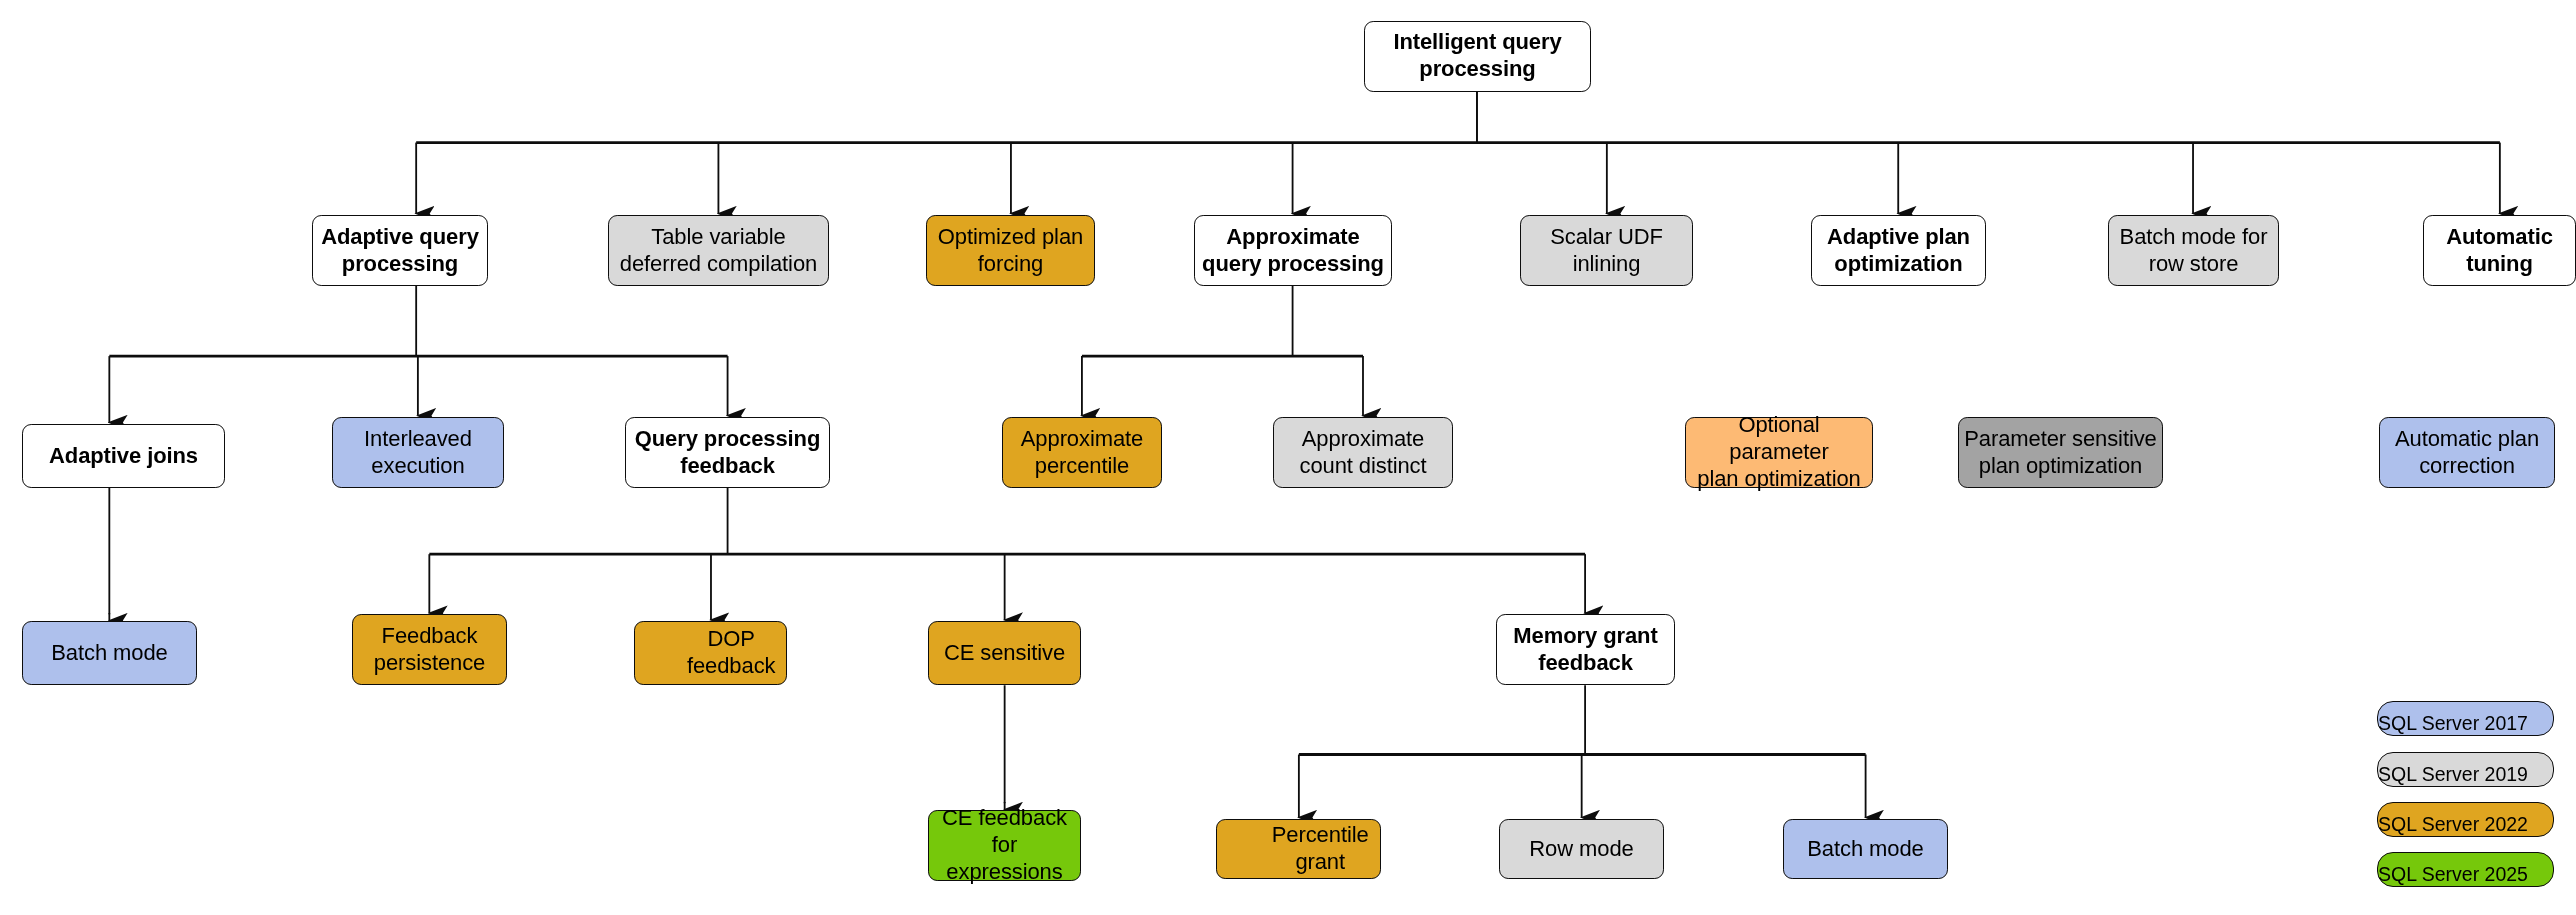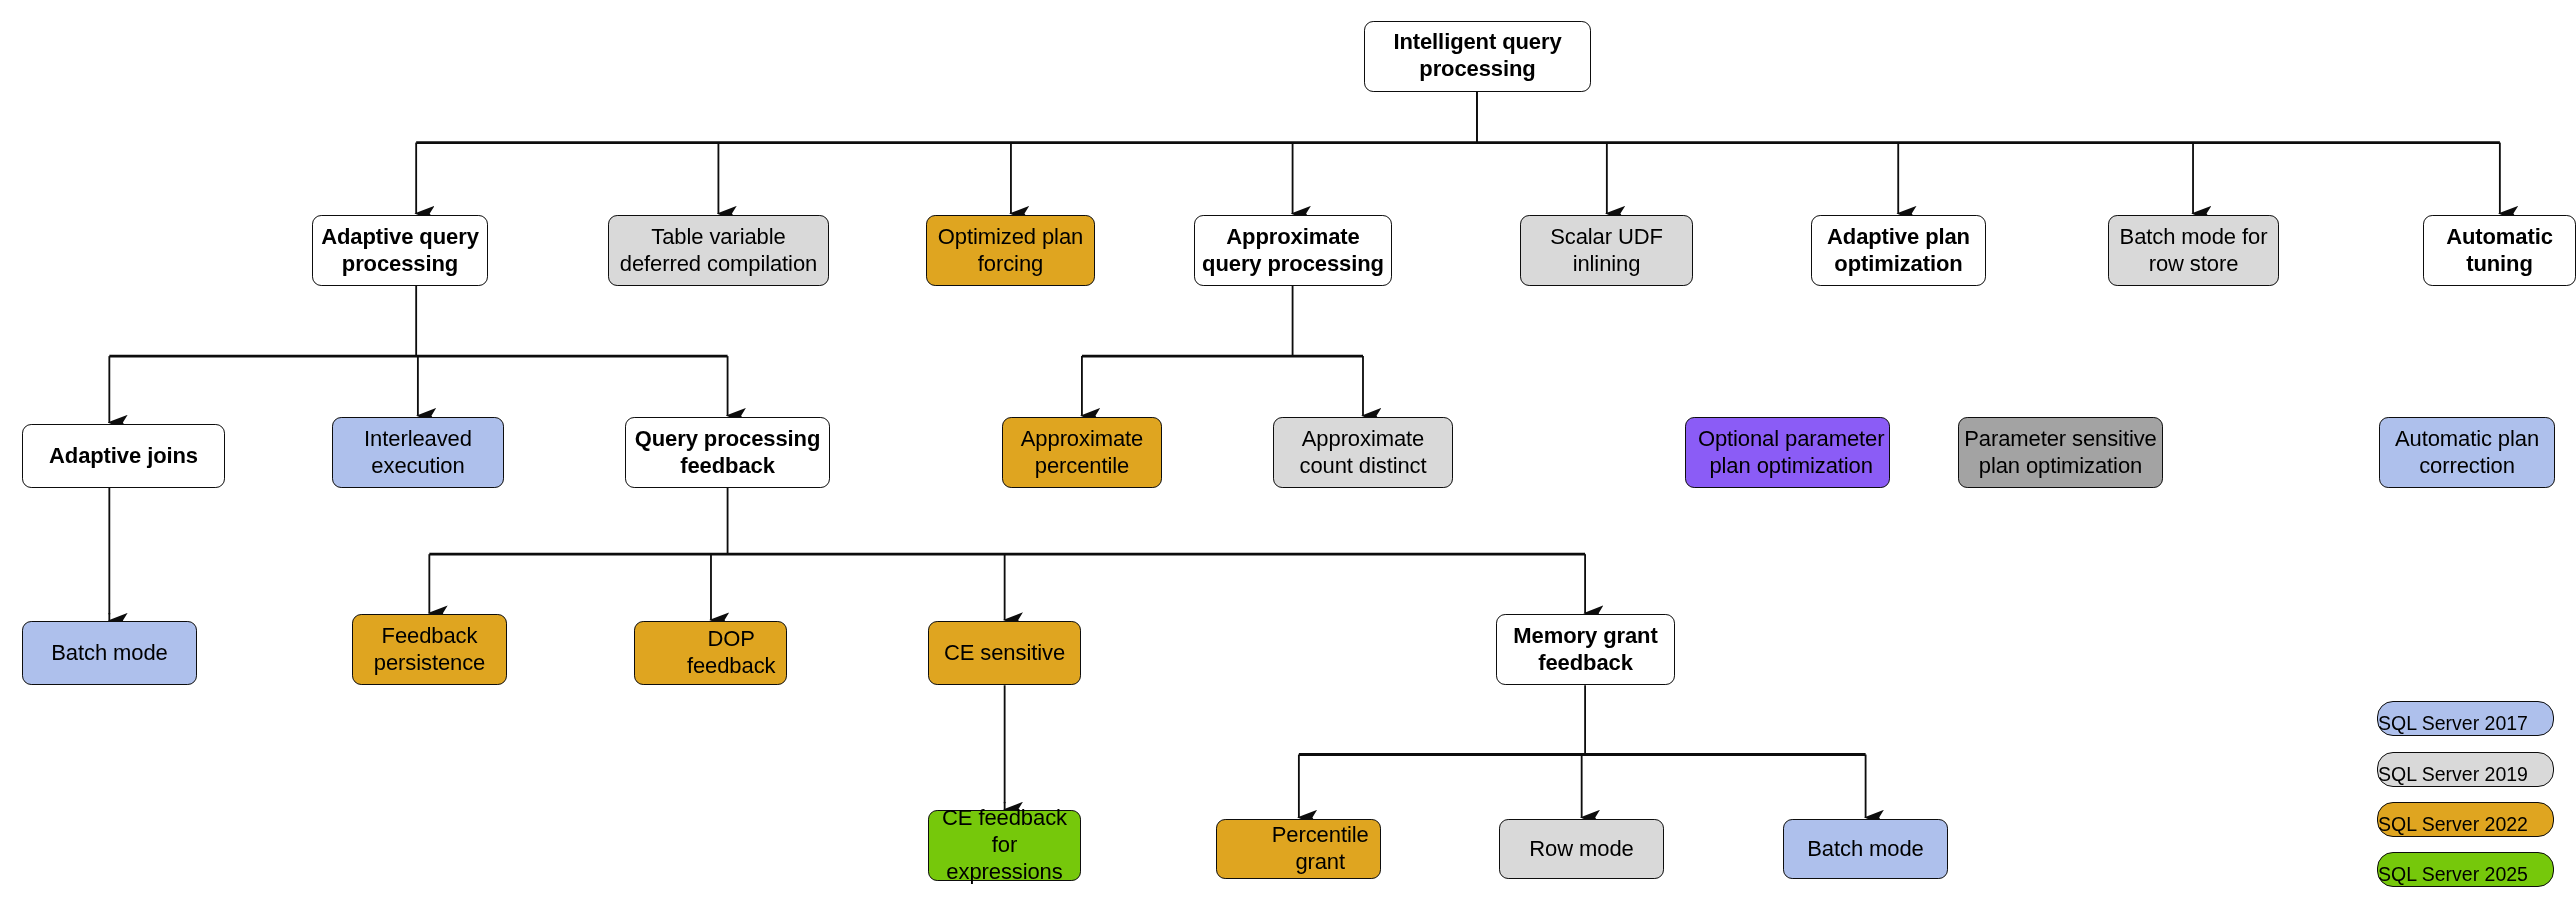--- a/index.html
+++ b/index.html
@@ -125,21 +125,21 @@
 tuning</span></div>
       <div class="node bold" style="left: 22px; top: 424px; width: 203px; height: 64px; background: rgb(255, 255, 255);"><span>Adaptive joins</span></div>
       <div class="node" style="left: 332px; top: 417px; width: 172px; height: 71px; background: rgb(174, 192, 236);"><span>Interleaved
 execution</span></div>
       <div class="node bold" style="left: 625px; top: 417px; width: 205px; height: 71px; background: rgb(255, 255, 255);"><span>Query processing
 feedback</span></div>
       <div class="node" style="left: 1002px; top: 417px; width: 160px; height: 71px; background: rgb(223, 165, 32);"><span>Approximate
 percentile</span></div>
       <div class="node" style="left: 1273px; top: 417px; width: 180px; height: 71px; background: rgb(217, 217, 217);"><span>Approximate
 count distinct</span></div>
-      <div class="node" style="left: 1685px; top: 417px; width: 205px; height: 71px; background: #8b5cf6; justify-content: flex-end;"><span>Optional parameter
+      <div class="node" style="left: 1685px; top: 417px; width: 188px; height: 71px; background: #fdba74;"><span>Optional parameter
 plan optimization</span></div>
       <div class="node" style="left: 1958px; top: 417px; width: 205px; height: 71px; background: #a3a3a3;"><span>Parameter sensitive
 plan optimization</span></div>
       <div class="node" style="left: 2379px; top: 417px; width: 176px; height: 71px; background: rgb(174, 192, 236);"><span>Automatic plan
 correction</span></div>
       <div class="node" style="left: 22px; top: 621px; width: 175px; height: 64px; background: rgb(174, 192, 236);"><span>Batch mode</span></div>
       <div class="node" style="left: 352px; top: 614px; width: 155px; height: 71px; background: rgb(223, 165, 32);"><span>Feedback
 persistence</span></div>
       <div class="node" style="left: 634px; top: 621px; width: 153px; height: 64px; background: rgb(223, 165, 32); padding-left: 46px;"><span>DOP feedback</span></div>
       <div class="node" style="left: 928px; top: 621px; width: 153px; height: 64px; background: rgb(223, 165, 32);"><span>CE sensitive</span></div>

